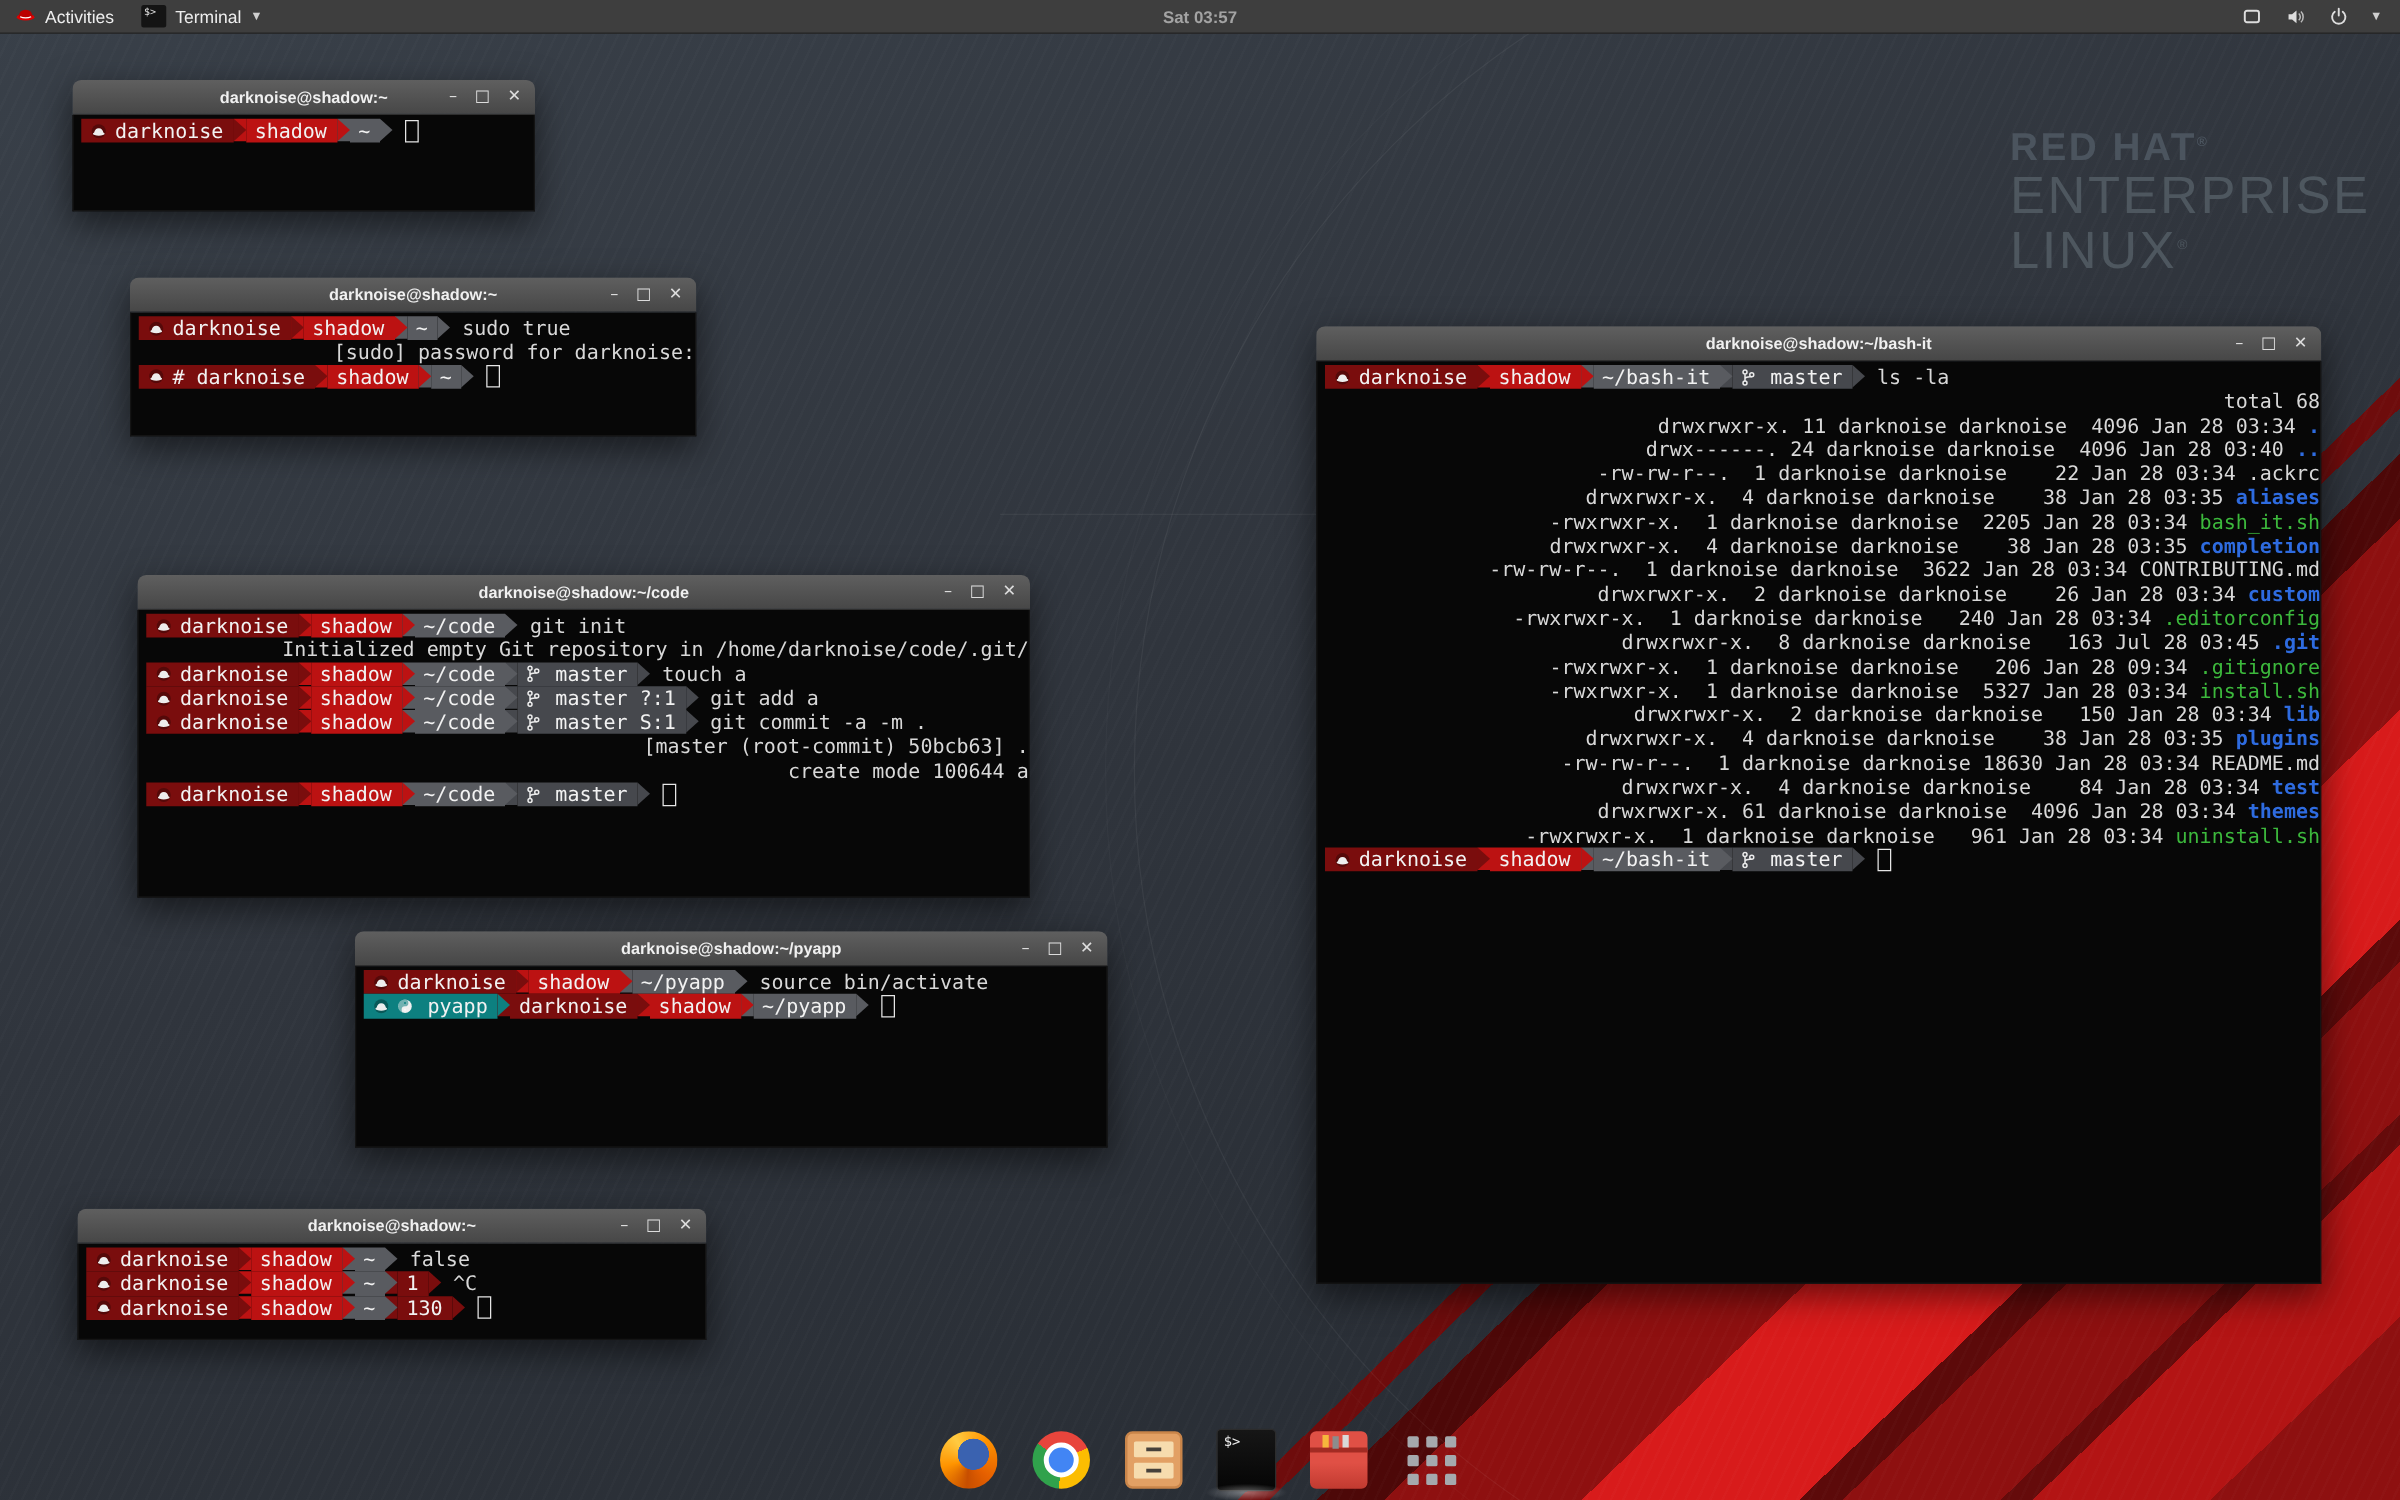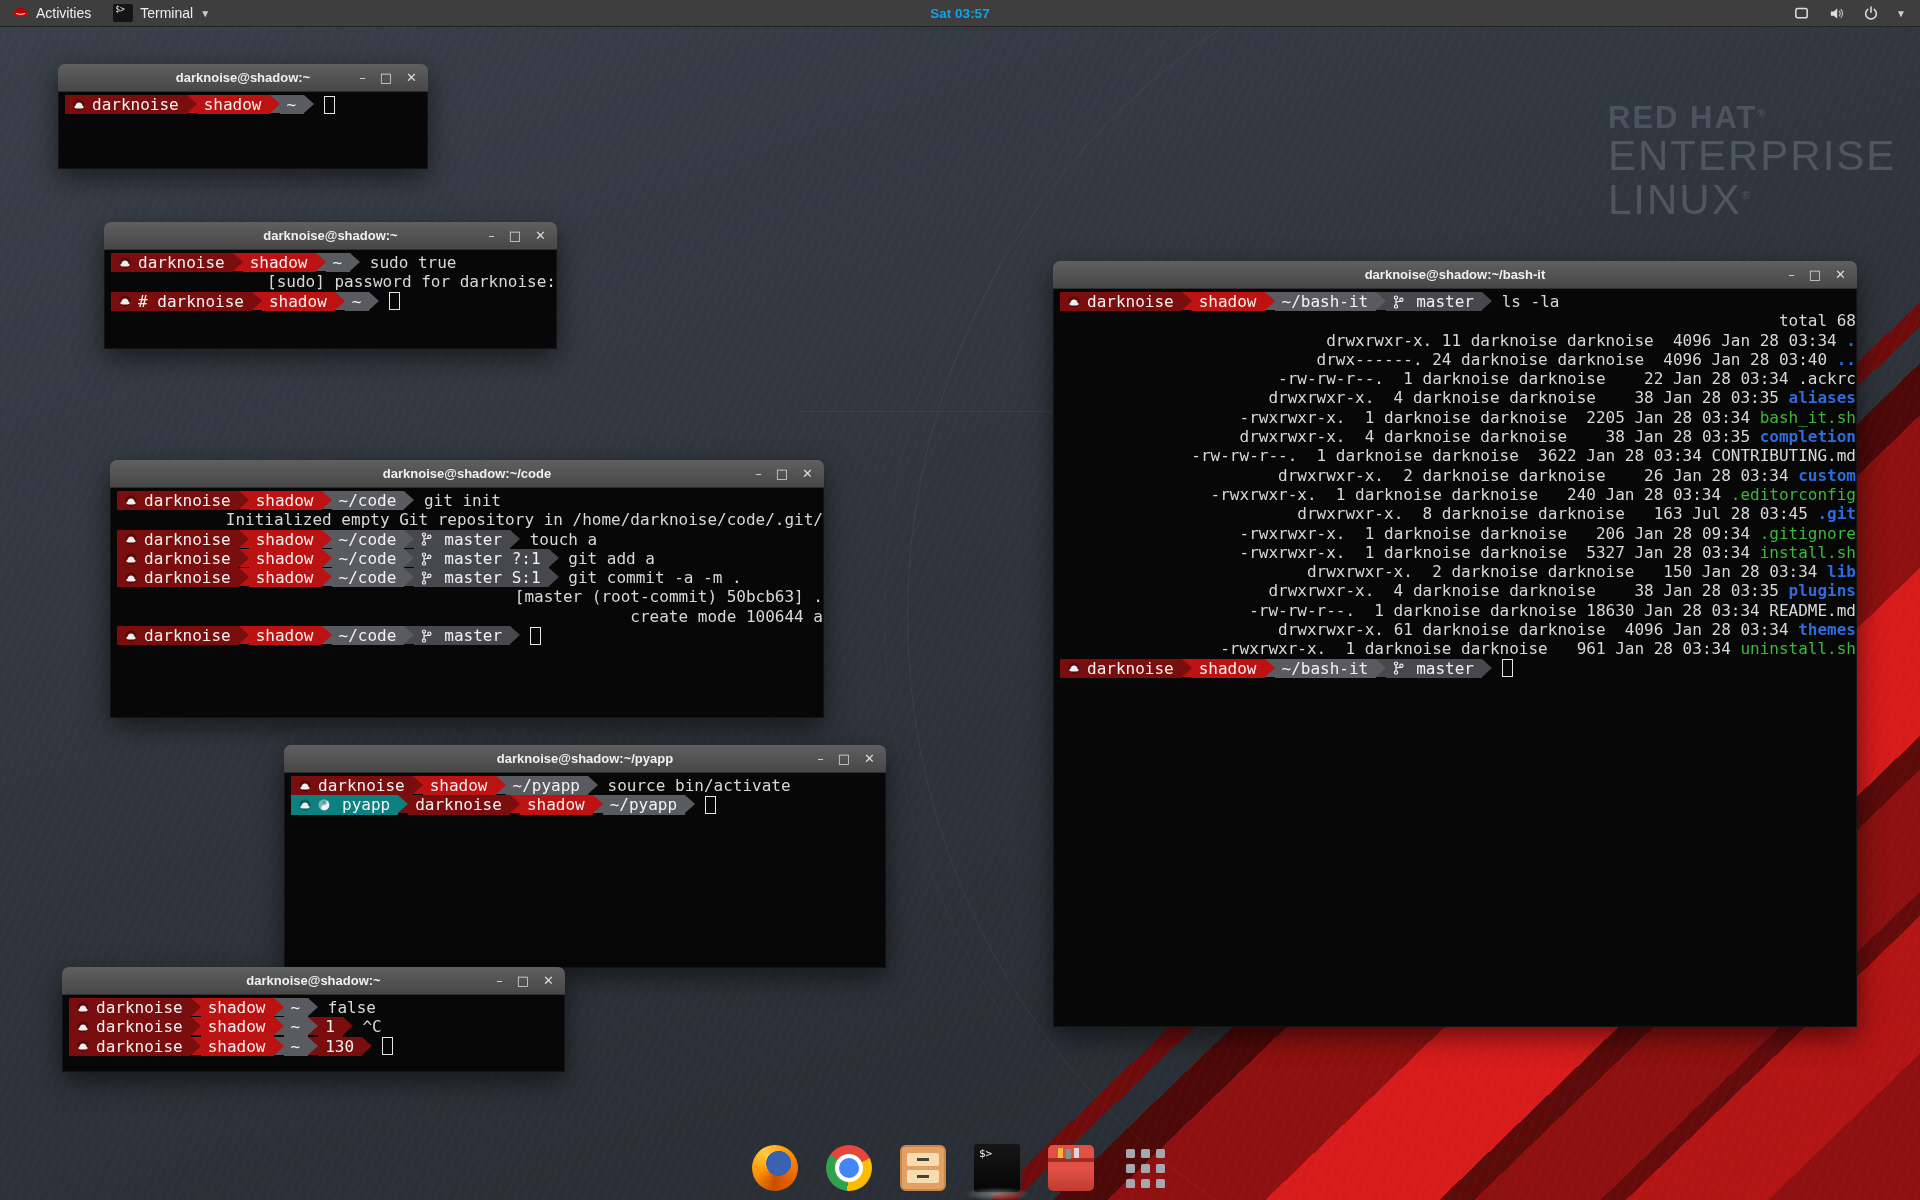--- a/index.html
+++ b/index.html
@@ -32,21 +32,21 @@
   .watermark sup{font-size:11px;vertical-align:super;}
   
   .topbar{position:absolute;left:0;top:0;width:100%;height:26px;background:#3e3e3e;
     border-bottom:1px solid rgba(0,0,0,0.45);display:flex;align-items:center;color:#eee;font-size:14px;z-index:50;}
   .tb-activities{display:flex;align-items:center;gap:7px;padding:0 12px;height:100%;cursor:pointer;}
   .tb-app{display:flex;align-items:center;gap:7px;padding:0 10px;height:100%;cursor:pointer;}
   .tb-app-ico{display:inline-flex;align-items:flex-start;justify-content:flex-start;width:20px;height:18px;
     background:#141414;border-radius:2px;color:#e8e8e8;font-family:"DejaVu Sans Mono",monospace;
     font-size:8px;padding:1px 0 0 2px;box-sizing:border-box;}
   .tb-caret{font-size:10px;color:#cfcfcf;}
-  .tb-clock{position:absolute;left:50%;transform:translateX(-50%);font-weight:600;font-size:13.5px;color:#0ea5e9;cursor:pointer;}
+  .tb-clock{position:absolute;left:50%;transform:translateX(-50%);font-weight:600;font-size:13.5px;color:#a3a3a3;cursor:pointer;}
   .tb-right{margin-left:auto;display:flex;align-items:center;gap:17px;padding-right:14px;}
   .tb-right .sysico{display:inline-flex;cursor:pointer;}
   
   .window{position:absolute;box-shadow:0 10px 28px rgba(0,0,0,0.55);border-radius:8px 8px 2px 2px;}
   .titlebar{height:27px;background:linear-gradient(#5f5f5f,#474747);border-radius:7px 7px 0 0;
     border-bottom:1px solid #2e2e2e;display:flex;align-items:center;position:relative;cursor:default;}
   .titlebar .title{position:absolute;left:0;right:0;text-align:center;font-size:13px;font-weight:600;color:#f0f0f0;}
   .titlebar .controls{margin-left:auto;display:flex;gap:14px;padding-right:11px;z-index:2;}
   .wbtn{color:#dcdcdc;font-size:13px;line-height:27px;cursor:pointer;font-family:"DejaVu Sans",sans-serif;}
   .term-body{background:#070707;border:1px solid #141414;border-top:none;height:calc(100% - 27px);
@@ -237,21 +237,21 @@
                 <path d="M3.2 7.6 Q3.9 3.6 7 3.6 Q10.1 3.6 10.8 7.6" fill="#ededed"></path>
                 <ellipse cx="7" cy="8" rx="4.7" ry="1.5" fill="#ededed"></ellipse>
               </svg><span class="segtext">darknoise</span></span><span class="sep" style="border-left-color: rgb(122, 13, 13); background: rgb(188, 18, 18);"></span><span class="seg" style="background: rgb(188, 18, 18);"><span class="segtext">shadow</span></span><span class="sep" style="border-left-color: rgb(188, 18, 18); background: rgb(89, 91, 96);"></span><span class="seg" style="background: rgb(89, 91, 96);"><span class="segtext">~/code</span></span><span class="sep" style="border-left-color: rgb(89, 91, 96); background: rgb(70, 72, 77);"></span><span class="seg" style="background: rgb(70, 72, 77);"><span class="segicon"><svg width="11" height="14" viewBox="0 0 11 14">
                   <circle cx="3" cy="2.6" r="1.6" fill="none" stroke="#ececec" stroke-width="1.2"></circle>
                   <circle cx="3" cy="11.4" r="1.6" fill="none" stroke="#ececec" stroke-width="1.2"></circle>
                   <circle cx="8.4" cy="4.8" r="1.6" fill="none" stroke="#ececec" stroke-width="1.2"></circle>
                   <path d="M3 4.3 V9.8 M3 8 Q3 6.2 8.4 6.5" stroke="#ececec" stroke-width="1.2" fill="none"></path>
                 </svg></span><span class="segtext">master</span></span><span class="sep" style="border-left-color: rgb(70, 72, 77); background: transparent;"></span><span class="cursor"></span></div>
         </div>
       </div>
-      <div class="window" style="left: 284px; top: 745px; width: 602px; height: 222px;">
+      <div class="window" style="left: 284px; top: 745px; width: 602px; height: 172px;">
         <div class="titlebar">
           <span class="title">darknoise@shadow:~/pyapp</span>
           <span class="controls">
             <span class="wbtn">–</span>
             <span class="wbtn">□</span>
             <span class="wbtn">✕</span>
           </span>
         </div>
         <div class="term-body">
           <div class="tline"><span class="seg" style="background: rgb(122, 13, 13);"><svg width="14" height="12" viewBox="0 0 14 12">
@@ -327,20 +327,21 @@
           <div class="tline output-line"><span class="sp-fg">drwxrwxr-x.  4 darknoise darknoise    38 Jan 28 03:35 </span><span class="sp-dir">completion</span></div>
           <div class="tline output-line"><span class="sp-fg">-rw-rw-r--.  1 darknoise darknoise  3622 Jan 28 03:34 </span><span class="sp-fg">CONTRIBUTING.md</span></div>
           <div class="tline output-line"><span class="sp-fg">drwxrwxr-x.  2 darknoise darknoise    26 Jan 28 03:34 </span><span class="sp-dir">custom</span></div>
           <div class="tline output-line"><span class="sp-fg">-rwxrwxr-x.  1 darknoise darknoise   240 Jan 28 03:34 </span><span class="sp-exec">.editorconfig</span></div>
           <div class="tline output-line"><span class="sp-fg">drwxrwxr-x.  8 darknoise darknoise   163 Jul 28 03:45 </span><span class="sp-dir">.git</span></div>
           <div class="tline output-line"><span class="sp-fg">-rwxrwxr-x.  1 darknoise darknoise   206 Jan 28 09:34 </span><span class="sp-exec">.gitignore</span></div>
           <div class="tline output-line"><span class="sp-fg">-rwxrwxr-x.  1 darknoise darknoise  5327 Jan 28 03:34 </span><span class="sp-exec">install.sh</span></div>
           <div class="tline output-line"><span class="sp-fg">drwxrwxr-x.  2 darknoise darknoise   150 Jan 28 03:34 </span><span class="sp-dir">lib</span></div>
           <div class="tline output-line"><span class="sp-fg">drwxrwxr-x.  4 darknoise darknoise    38 Jan 28 03:35 </span><span class="sp-dir">plugins</span></div>
           <div class="tline output-line"><span class="sp-fg">-rw-rw-r--.  1 darknoise darknoise 18630 Jan 28 03:34 </span><span class="sp-fg">README.md</span></div>
+          <div class="tline output-line"><span class="sp-fg">drwxrwxr-x.  4 darknoise darknoise    84 Jan 28 03:34 </span><span class="sp-dir">test</span></div>
           <div class="tline output-line"><span class="sp-fg">drwxrwxr-x. 61 darknoise darknoise  4096 Jan 28 03:34 </span><span class="sp-dir">themes</span></div>
           <div class="tline output-line"><span class="sp-fg">-rwxrwxr-x.  1 darknoise darknoise   961 Jan 28 03:34 </span><span class="sp-exec">uninstall.sh</span></div>
           <div class="tline"><span class="seg" style="background: rgb(122, 13, 13);"><svg width="14" height="12" viewBox="0 0 14 12">
                 <circle cx="7" cy="6" r="5.6" fill="rgba(0,0,0,0.30)"></circle>
                 <path d="M3.2 7.6 Q3.9 3.6 7 3.6 Q10.1 3.6 10.8 7.6" fill="#ededed"></path>
                 <ellipse cx="7" cy="8" rx="4.7" ry="1.5" fill="#ededed"></ellipse>
               </svg><span class="segtext">darknoise</span></span><span class="sep" style="border-left-color: rgb(122, 13, 13); background: rgb(188, 18, 18);"></span><span class="seg" style="background: rgb(188, 18, 18);"><span class="segtext">shadow</span></span><span class="sep" style="border-left-color: rgb(188, 18, 18); background: rgb(89, 91, 96);"></span><span class="seg" style="background: rgb(89, 91, 96);"><span class="segtext">~/bash-it</span></span><span class="sep" style="border-left-color: rgb(89, 91, 96); background: rgb(70, 72, 77);"></span><span class="seg" style="background: rgb(70, 72, 77);"><span class="segicon"><svg width="11" height="14" viewBox="0 0 11 14">
                   <circle cx="3" cy="2.6" r="1.6" fill="none" stroke="#ececec" stroke-width="1.2"></circle>
                   <circle cx="3" cy="11.4" r="1.6" fill="none" stroke="#ececec" stroke-width="1.2"></circle>
                   <circle cx="8.4" cy="4.8" r="1.6" fill="none" stroke="#ececec" stroke-width="1.2"></circle>

